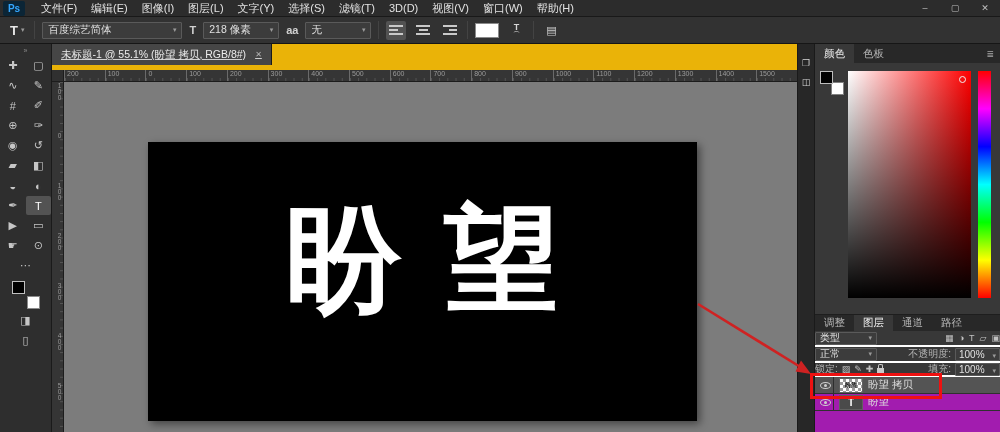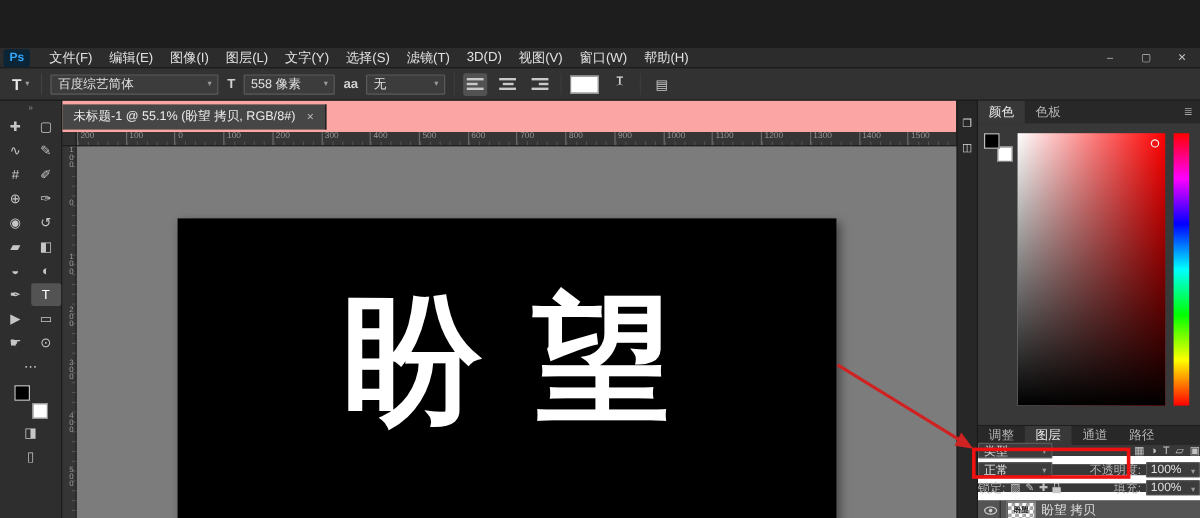--- a/index.html
+++ b/index.html
@@ -1,21 +1,21 @@
 <!DOCTYPE html>
 <html><head>
 <meta charset="utf-8">
 <style>
   * { box-sizing: border-box; margin: 0; padding: 0; }
   html,body { width:1000px; height:432px; background:#1d1d1d; }
   body { font-family:"Liberation Sans","DejaVu Sans",sans-serif; font-size:11px; color:#cfcfcf; overflow:hidden; }
   .stage { position:relative; width:1000px; height:432px; background:#1d1d1d; overflow:hidden; display:flex; flex-direction:column; }
 
   
-  .menubar { height:17px; background:#2c2c2c; border-bottom:1px solid #191919; display:flex; align-items:center; padding-left:3px; flex:0 0 17px;margin-top:40px; }
+  .menubar { height:17px; background:#2c2c2c; border-bottom:1px solid #191919; display:flex; align-items:center; padding-left:3px; flex:0 0 17px; }
   .ps-logo { width:22px; height:15px; background:#0b2536; color:#34a7ff; font-weight:bold; font-size:10px; display:flex; align-items:center; justify-content:center; margin-right:9px; border-radius:2px; }
   .menus { display:flex; align-items:center; }
   .menu-item { padding:0 7px; color:#e2e2e2; font-size:11px; cursor:default; }
   .win-controls { margin-left:auto; display:flex; height:100%; }
   .win-btn { width:30px; display:flex; align-items:center; justify-content:center; color:#bfbfbf; font-size:9px; }
 
   
   .optionsbar { height:27px; background:#323232; border-bottom:1px solid #161616; display:flex; align-items:center; gap:7px; padding:0 7px; flex:0 0 27px; }
   .tool-preset { display:flex; align-items:center; gap:3px; padding:2px 3px; }
   .tp-glyph { font-weight:bold; color:#e8e8e8; font-size:13px; }
@@ -47,21 +47,21 @@
   .tb-grip { grid-column:1/3; height:9px; display:flex; align-items:center; justify-content:center; color:#8a8a8a; font-size:7px; }
   .tool { height:19px; display:flex; align-items:center; justify-content:center; color:#c6c6c6; font-size:11px; border-radius:2px; }
   .tool.active { background:#535353; color:#ffffff; }
   .tool.wide { grid-column:1/3; }
   .swatches { grid-column:1/3; position:relative; width:30px; height:30px; margin:4px auto 0; }
   .sw-bg { position:absolute; right:1px; bottom:1px; width:13px; height:13px; background:#ffffff; border:1px solid #8a8a8a; }
   .sw-fg { position:absolute; left:1px; top:1px; width:13px; height:13px; background:#000000; border:1px solid #c0c0c0; }
 
   
   .doc-area { flex:1; display:flex; flex-direction:column; min-width:0; }
-  .tabbar { height:26px; background:#fca5a5; display:flex; align-items:center; flex:0 0 26px; }
+  .tabbar { height:26px; background:#eab308; display:flex; align-items:flex-start; flex:0 0 26px;text-decoration:underline; }
   .doc-tab { height:21px; background:#464646; border-right:1px solid #1a1a1a; display:flex; align-items:center; gap:9px; padding:0 9px; font-size:10.5px; color:#ececec; max-width:280px; }
   .tab-title { white-space:nowrap; overflow:hidden; }
   .tab-close { font-size:8px; color:#b5b5b5; }
   .ruler-row { height:12px; display:flex; flex:0 0 12px; }
   .ruler-corner { width:12px; background:#303030; border-right:1px solid #1c1c1c; border-bottom:1px solid #1c1c1c; }
   .ruler-h { flex:1; background:#353535; border-bottom:1px solid #1c1c1c; display:flex; overflow:hidden; }
   .ruler-h span { flex:1; font-size:7px; color:#9a9a9a; border-left:1px solid #6a6a6a; padding-left:2px; line-height:8px;
     background-image:linear-gradient(to right,#555 1px,transparent 1px); background-size:8.2px 4px; background-repeat:repeat-x; background-position:0 8px; }
   .viewport { flex:1; display:flex; min-height:0; }
   .ruler-v { width:12px; background:#353535; border-right:1px solid #1c1c1c; display:flex; flex-direction:column; overflow:hidden;
@@ -87,33 +87,33 @@
   .mini-swatches { position:absolute; left:5px; top:8px; width:24px; height:24px; }
   .mini-bg { position:absolute; right:0; bottom:0; width:13px; height:13px; background:#ffffff; border:1px solid #808080; }
   .mini-fg { position:absolute; left:0; top:0; width:13px; height:13px; background:#000000; border:1px solid #bdbdbd; }
   .sat-cube { position:absolute; left:33px; top:8px; right:29px; bottom:16px;
     background:linear-gradient(to bottom,rgba(0,0,0,0) 0%,#000 100%),linear-gradient(to right,#ffffff,#ff0000); }
   .cube-marker { position:absolute; right:5px; top:5px; width:7px; height:7px; border:1px solid #f0f0f0; border-radius:50%; }
   .hue-strip { position:absolute; right:9px; top:8px; width:13px; bottom:16px;
     background:linear-gradient(to bottom,#ff0000,#ff00ff,#0000ff,#00ffff,#00ff00,#ffff00,#ff0000); }
 
   .layers-group { flex:1; display:flex; flex-direction:column; min-height:0; }
-  .frow { display:flex; align-items:center; gap:4px; padding:0 0; background:#383838; border-bottom:7px solid #ffffff; font-size:10px; color:#bdbdbd; }
+  .frow { display:flex; align-items:center; gap:4px; padding:0 0; background:#383838; border-bottom:2px solid #ffffff; font-size:10px; color:#bdbdbd; }
   .filter-row { height:16px; flex:0 0 16px; }
   .blend-row { height:16px; flex:0 0 16px; }
   .lock-row { height:14px; flex:0 0 14px; }
   .filter-combo { width:62px; height:13px; font-size:10px; padding:0 4px; }
   .blend-combo { width:62px; height:13px; font-size:10px; padding:0 4px; }
   .small-combo { width:45px; height:13px; font-size:10px; padding:0 3px;align-items:flex-end; }
   .filter-icons { margin-left:auto; display:flex; gap:5px; color:#c2c2c2; font-size:9px; }
   .plabel { font-size:10px; color:#b5b5b5; white-space:nowrap; }
   .lock-icons { display:flex; gap:4px; align-items:center; color:#c2c2c2; font-size:9px; }
   .lock { width:7px; height:5px; background:#c9c9c9; position:relative; display:inline-block; margin-top:3px; }
   .lock::before { content:""; position:absolute; left:1px; top:-4px; width:3px; height:3px; border:1px solid #c9c9c9; border-bottom:none; border-radius:2px 2px 0 0; }
-  .layer-list { flex:1; min-height:0; overflow:hidden; background:#0f766e; }
+  .layer-list { flex:1; min-height:0; overflow:hidden; background:#a21caf; }
   .layer-row { height:17px; display:flex; align-items:center; gap:5px; padding:0 3px; border-bottom:1px solid #303030; color:#dedede; font-size:10.5px; }
   .layer-row.selected { background:#545454; }
   .eye-cell { width:16px; display:flex; justify-content:center; border-right:1px solid #2e2e2e; align-self:stretch; align-items:center; }
   .eye { width:11px; height:7px; border:1px solid #cfcfcf; border-radius:50%; position:relative; display:inline-block; }
   .eye::after { content:""; position:absolute; left:3px; top:1px; width:3px; height:3px; border-radius:50%; background:#cfcfcf; }
   .thumb { width:24px; height:15px; border:1px solid #606060; display:flex; align-items:center; justify-content:center; flex:0 0 24px; }
   .thumb.checker { background-color:#fff;
     background-image:linear-gradient(45deg,#9a9a9a 25%,transparent 25%,transparent 75%,#9a9a9a 75%),linear-gradient(45deg,#9a9a9a 25%,#ffffff 25%,#ffffff 75%,#9a9a9a 75%);
     background-size:6px 6px; background-position:0 0,3px 3px; color:#111; font-size:6px; font-weight:bold; letter-spacing:0; overflow:hidden; }
   .thumb.text-thumb { background:#4a4a4a; color:#ffffff; font-size:10px; font-weight:bold; }
@@ -158,21 +158,21 @@
       <span class="tp-glyph">T</span>
       <span class="caret">▾</span>
     </div>
     <div class="vsep"></div>
     <div class="combo font-combo">
       <span>百度综艺简体</span>
       <span class="caret">▾</span>
     </div>
     <span class="opt-icon">T</span>
     <div class="combo size-combo">
-      <span>558 像素</span>
+      <span>218 像素</span>
       <span class="caret">▾</span>
     </div>
     <span class="opt-icon">aa</span>
     <div class="combo aa-combo">
       <span>无</span>
       <span class="caret">▾</span>
     </div>
     <div class="vsep"></div>
     <div class="opt-btn active">
         <span class="align al">

